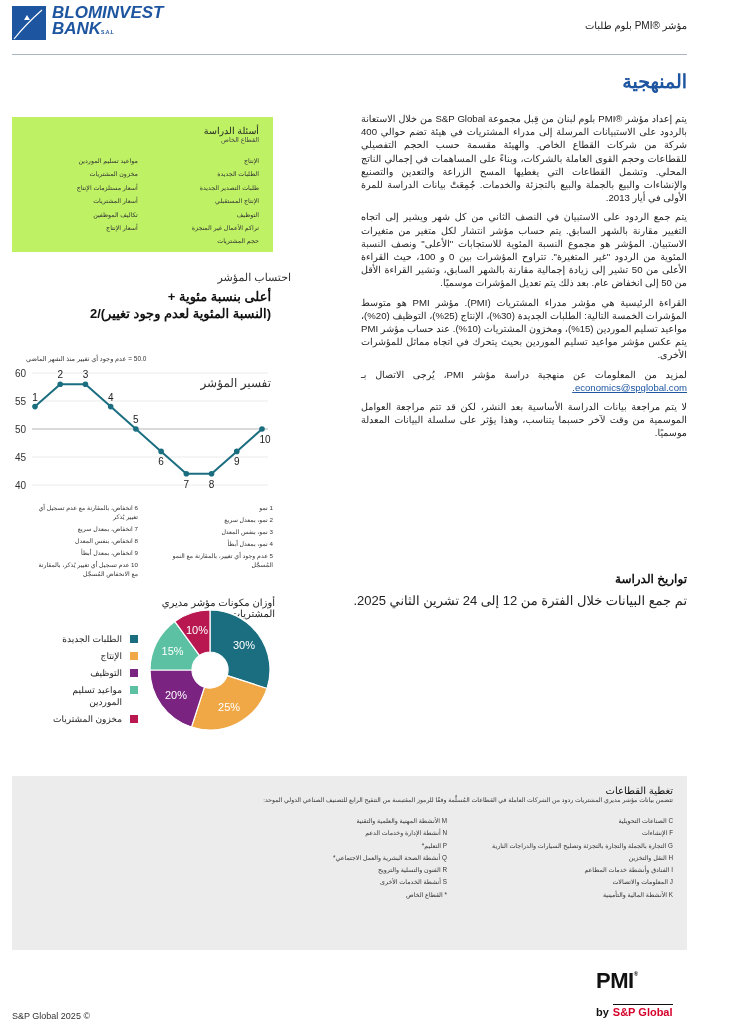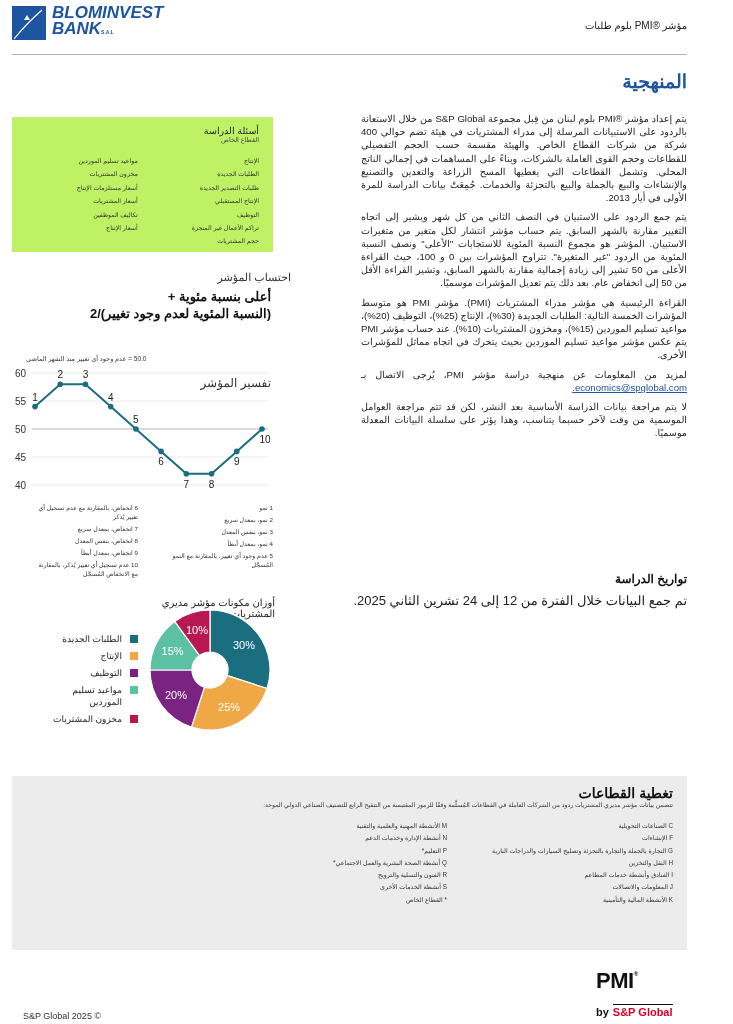--- a/index.html
+++ b/index.html
@@ -30,26 +30,26 @@
   .legend-left { left: 38px; width: 100px; }
   .legend-right div, .legend-left div { margin-bottom: 3px; }
   .donut-title { left: 135px; top: 597px; width: 140px; font-size: 10px; direction: rtl; text-align: right; color: #222; }
   .pie { left: 148px; top: 608px; width: 124px; height: 124px; }
   .pie-legend { left: 40px; top: 633px; width: 98px; direction: rtl; font-size: 9px; color: #222; }
   .pie-legend .li { display: flex; align-items: flex-start; margin-bottom: 5px; line-height: 12px; }
   .swatch { width: 8px; height: 8px; margin-left: 8px; margin-top: 2px; flex: 0 0 8px; }
   .dates-title { right: 46px; top: 572px; font-size: 12px; font-weight: bold; direction: rtl; color: #111; }
   .dates-text { right: 46px; top: 593px; font-size: 13px; direction: rtl; color: #222; }
   .sector-box { left: 12px; top: 776px; width: 675px; height: 174px; background: #ececec; direction: rtl; padding: 9px 14px; }
-  .sector-box h3 { font-size: 14px; font-weight: bold; color: #111; }
+  .sector-box h3 { font-size: 10px; font-weight: normal; color: #111; }
   .sector-box .desc { font-size: 6.2px; color: #333; margin-bottom: 12px; }
   .scols { display: flex; }
   .scol { font-size: 6.3px; line-height: 12.3px; color: #333; }
   .scol.first { width: 226px; }
-  .footer-copy { left: 12px; top: 1011px; font-size: 9px; color: #333; margin-left: 11px; }
+  .footer-copy { left: 12px; top: 1011px; font-size: 9px; color: #333; }
   .pmi-logo { left: 596px; top: 968px; font-size: 22px; font-weight: bold; color: #111; letter-spacing: -0.5px; }
   .pmi-logo sup { font-size: 6px; vertical-align: top; position: relative; top: 3px; }
   .pmi-by { left: 596px; top: 1006px; font-size: 11px; color: #111; font-weight: bold; }
   .pmi-by span { color: #d6002a; border-top: 1.5px solid #111; padding-top: 1px; margin-left: 4px; }
 </style>
 </head>
 <body>
 
 <div class="abs logo">
   <div class="logo-box">

